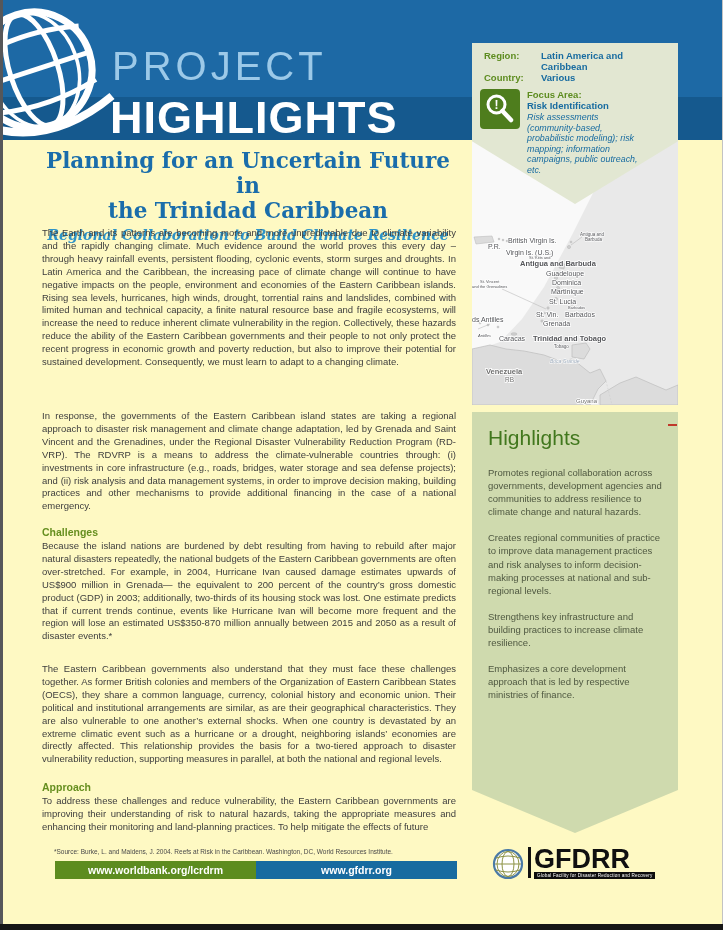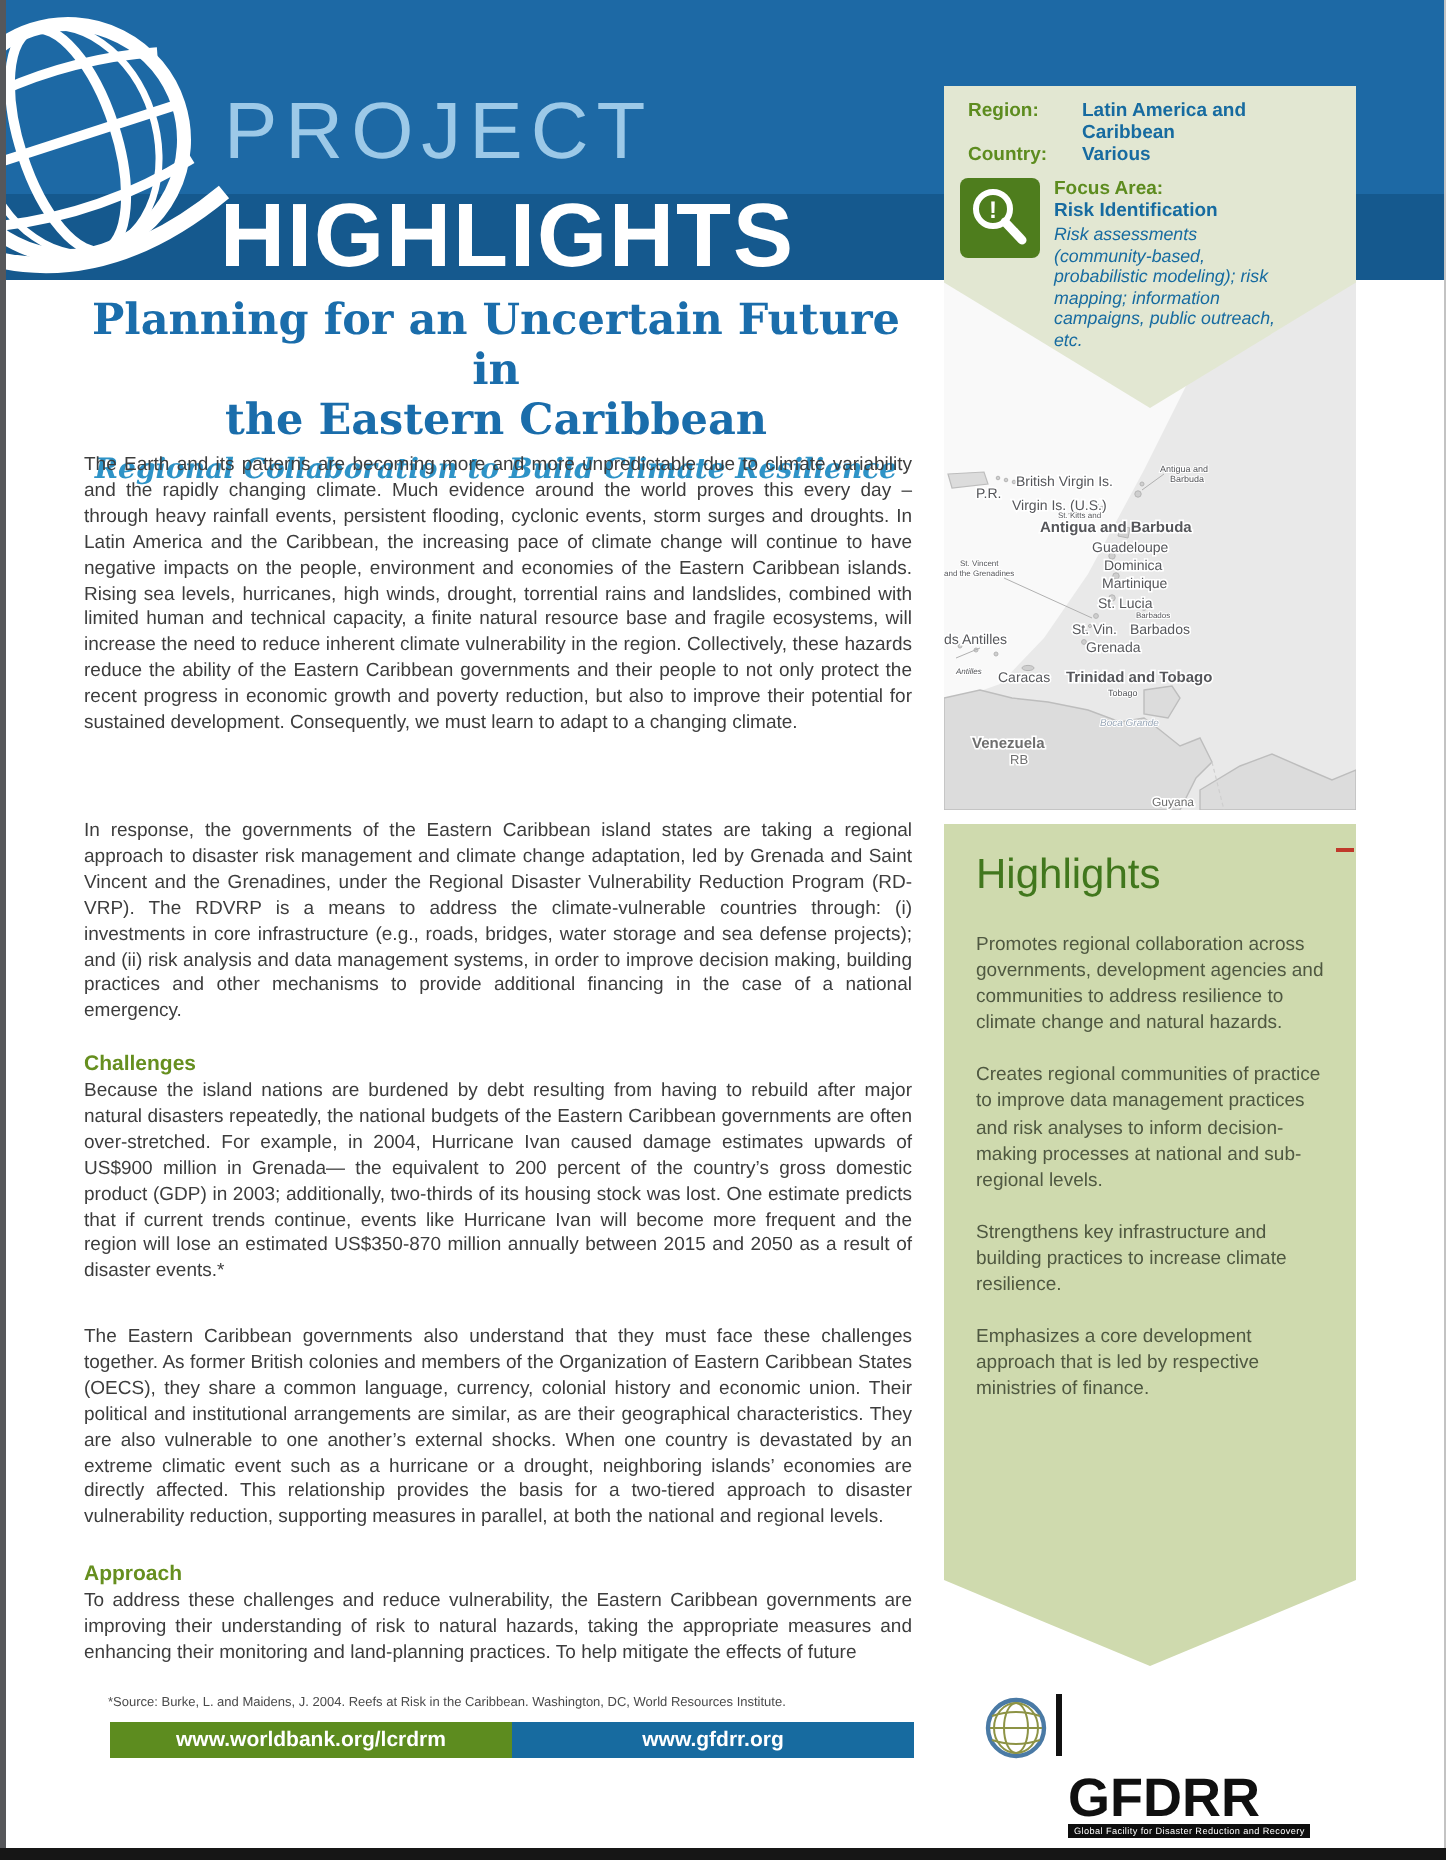--- a/index.html
+++ b/index.html
@@ -1,16 +1,16 @@
 <!DOCTYPE html>
 <html><head>
 <meta charset="utf-8">
 <style>
   html,body{margin:0;padding:0;background:#9e9e9e;}
-  .page{position:relative;width:723px;height:930px;background:#ffffff;overflow:hidden;
+  .page{position:relative;width:723px;height:930px;background:#fef9c3;overflow:hidden;
         font-family:"Liberation Sans",sans-serif;}
   .edge-left{position:absolute;left:0;top:0;width:3px;height:930px;background:#565главы!;background:#56575a;z-index:60;}
   .edge-right{position:absolute;right:0;top:0;width:1px;height:930px;background:#c3c3c3;z-index:60;}
   .edge-bottom{position:absolute;left:0;bottom:0;width:723px;height:6px;background:#161616;z-index:60;}
 
   
   .banner{position:absolute;left:0;top:0;width:723px;height:140px;background:#1d69a5;overflow:hidden;}
   .banner-stripe{position:absolute;left:0;top:97px;width:723px;height:43px;background:#15598e;}
   .banner-project{position:absolute;left:112px;top:46px;font-size:40px;line-height:40px;
         color:#9cc9e8;letter-spacing:4px;font-weight:400;}
@@ -62,21 +62,21 @@
   .footer-bars{position:absolute;left:55px;top:861px;height:18px;display:flex;z-index:10;align-items:flex-end;}
   .bar{width:201px;height:18px;line-height:18px;text-align:center;color:#fff;font-weight:700;font-size:10.5px;}
   .bar-green{background:#5d8c1f;}
   .bar-blue{background:#176ba0;}
 
   
   .gfdrr{position:absolute;left:492px;top:846px;display:flex;align-items:flex-start;z-index:10;}
   .gfdrr-globe{margin-top:2px;}
   .gfdrr-bar{width:3px;height:31px;background:#111;margin:1px 3px 0 4px;}
   .gfdrr-word{font-size:27px;line-height:26px;font-weight:800;color:#101010;letter-spacing:0px;
-        font-family:"Liberation Sans",sans-serif;margin-top:40px;}
+        font-family:"Liberation Sans",sans-serif;}
   .gfdrr-tag{background:#0d0d0d;color:#fff;font-size:4.6px;line-height:7px;padding:0 3px;margin-top:0px;
         letter-spacing:0.2px;white-space:nowrap;width:fit-content;}
 </style>
 </head>
 <body>
 
 <div class="page">
 
   <div class="banner">
     <div class="banner-stripe"></div>
@@ -197,21 +197,21 @@
         <p>Promotes regional collaboration across governments, development agencies and communities to address resilience to climate change and natural hazards.</p>
         <p>Creates regional communities of practice to improve data management practices and risk analyses to inform decision-making processes at national and sub-regional levels.</p>
         <p>Strengthens key infrastructure and building practices to increase climate resilience.</p>
         <p>Emphasizes a core development approach that is led by respective ministries of finance.</p>
       </div>
   </div>
   <div class="red-dash"></div>
 
   <div class="titleblock">
     <div class="title-l">Planning for an Uncertain Future in</div>
-    <div class="title-l">the Eastern Caribbean</div>
+    <div class="title-l">the Trinidad Caribbean</div>
     <div class="subtitle">Regional Collaboration to Build Climate Resilience</div>
   </div>
 
   <div class="sec sec-overview">
     <p>The Earth and its patterns are becoming more and more unpredictable due to climate variability and the rapidly changing climate. Much evidence around the world proves this every day – through heavy rainfall events, persistent flooding, cyclonic events, storm surges and droughts. In Latin America and the Caribbean, the increasing pace of climate change will continue to have negative impacts on the people, environment and economies of the Eastern Caribbean islands. Rising sea levels, hurricanes, high winds, drought, torrential rains and landslides, combined with limited human and technical capacity, a finite natural resource base and fragile ecosystems, will increase the need to reduce inherent climate vulnerability in the region. Collectively, these hazards reduce the ability of the Eastern Caribbean governments and their people to not only protect the recent progress in economic growth and poverty reduction, but also to improve their potential for sustained development. Consequently, we must learn to adapt to a changing climate.</p>
   </div>
   <div class="sec sec-response">
     <p>In response, the governments of the Eastern Caribbean island states are taking a regional approach to disaster risk management and climate change adaptation, led by Grenada and Saint Vincent and the Grenadines, under the Regional Disaster Vulnerability Reduction Program (RD-VRP). The RDVRP is a means to address the climate-vulnerable countries through: (i) investments in core infrastructure (e.g., roads, bridges, water storage and sea defense projects); and (ii) risk analysis and data management systems, in order to improve decision making, building practices and other mechanisms to provide additional financing in the case of a national emergency.</p>
   </div>
   <div class="sec sec-challenges">

